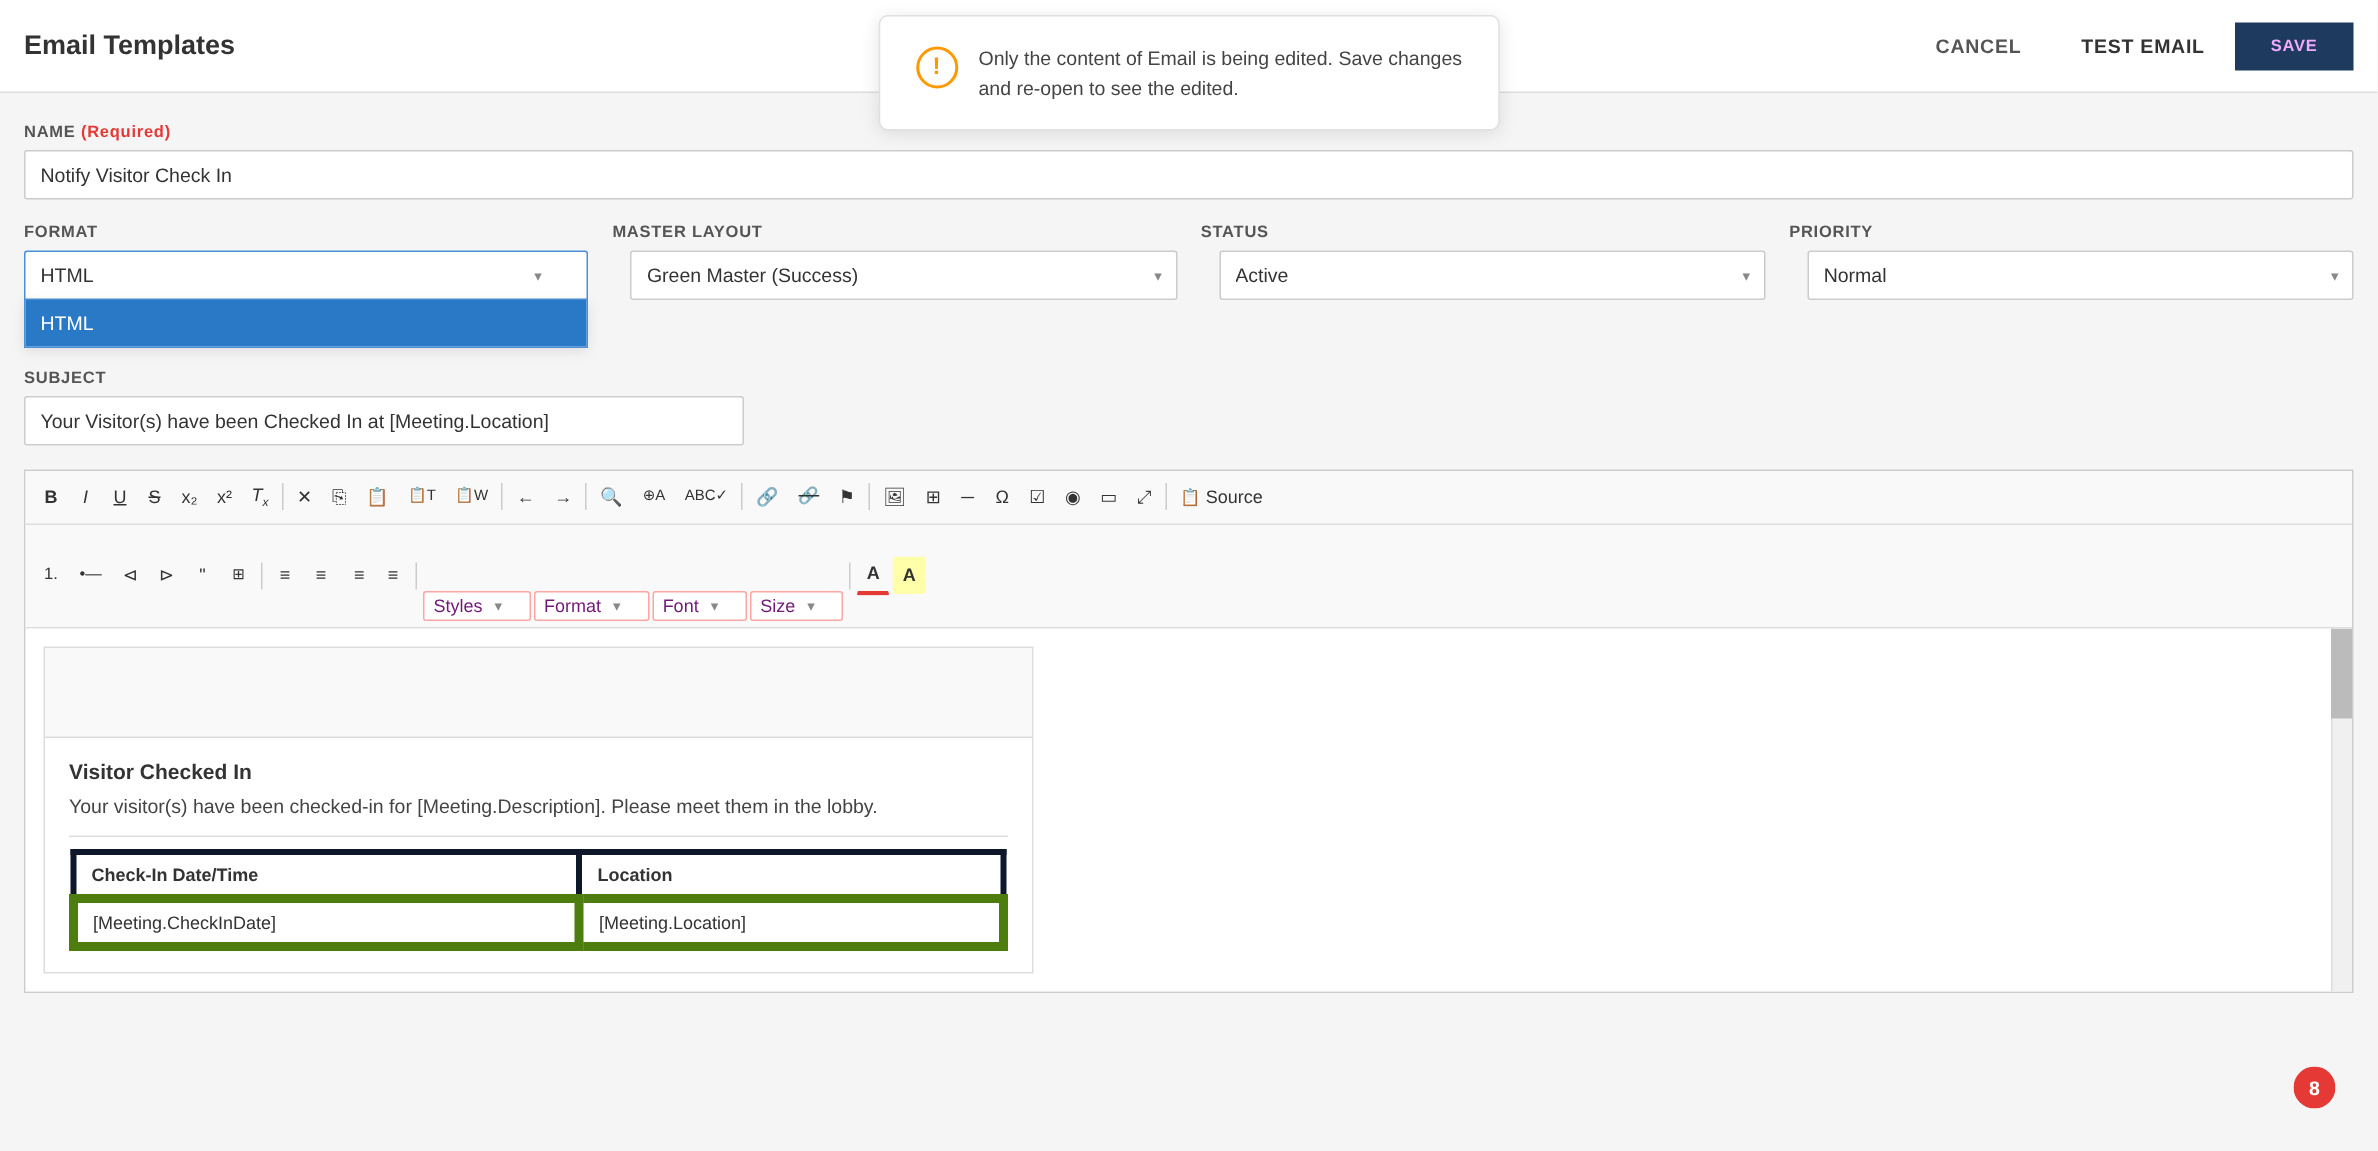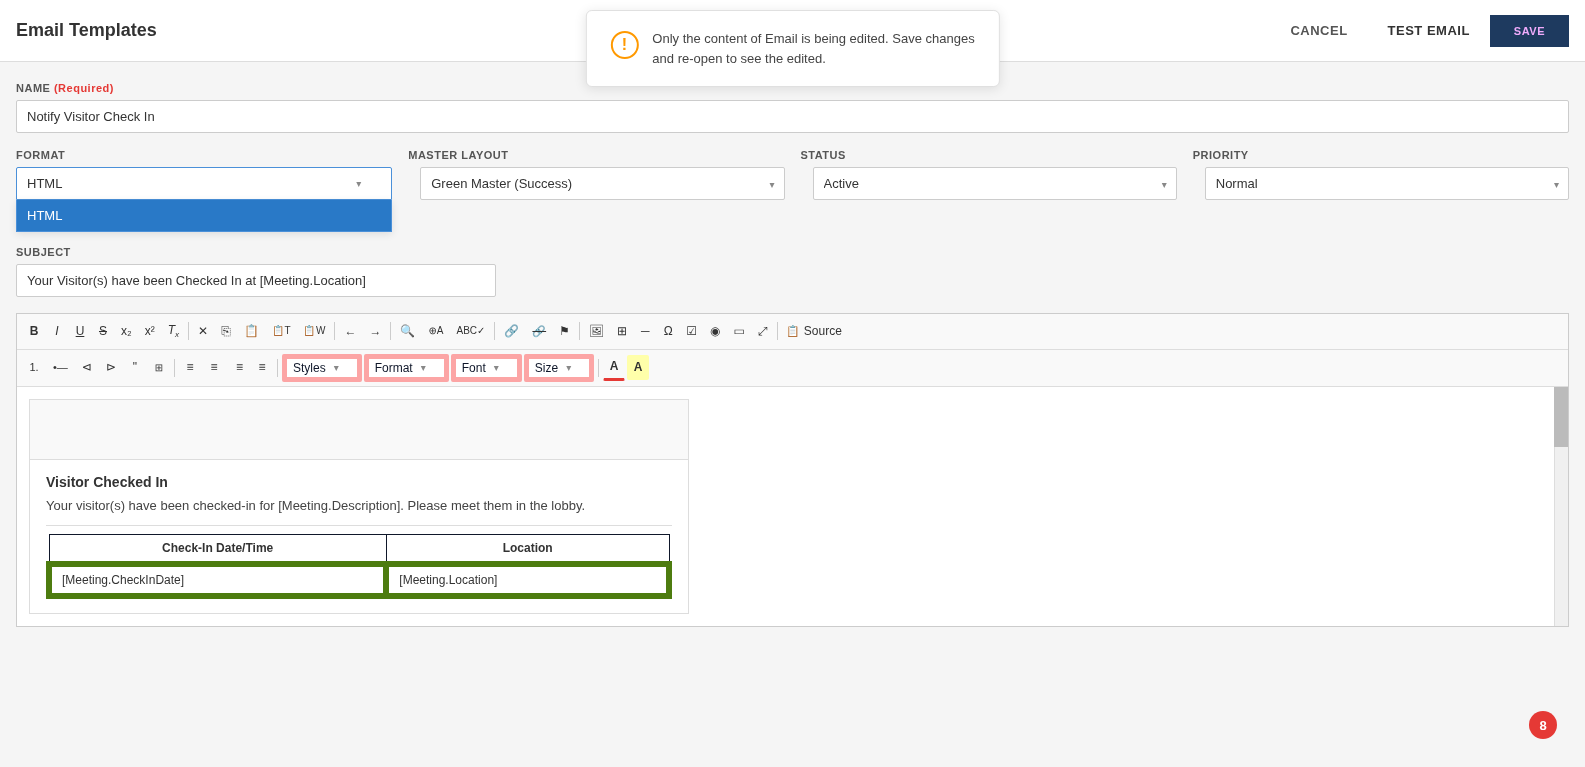--- a/index.html
+++ b/index.html
@@ -265,31 +265,32 @@
     }
     .toolbar-row2 {
       padding: 4px 6px;
       border-bottom: 1px solid #ddd;
       display: flex;
       align-items: center;
       gap: 2px;
       background: #f9f9f9;
     }
     .toolbar-dropdown {
-      border: 5px solid #fca5a5;
+      border: 1px solid #fca5a5;
       background: #fff;
       padding: 2px 18px 2px 6px;
       font-size: 12px;
       cursor: pointer;
       position: relative;
       border-radius: 2px;
       display: flex;
       align-items: center;
       gap: 4px;
-      color: #0f172a;
+      color: #701a75;
+      margin-top: 40px;
     }
     .toolbar-dropdown::after {
       content: '▾';
       font-size: 10px;
       color: #888;
       margin-left: 4px;
     }
 
     
     .editor-content {
@@ -327,25 +328,25 @@
       border-top: 1px solid #ddd;
       margin: 8px 0;
     }
     .editor-table {
       width: 100%;
       border-collapse: collapse;
       border: 1px solid #ccc;
     }
     .editor-table th {
       background: #fff;
-      border: 1px solid #0f172a;
+      border: 4px solid #0f172a;
       padding: 6px 10px;
       font-size: 12px;
       font-weight: bold;
-      text-align: center;
+      text-align: left;
     }
     .editor-table td {
       border: 6px solid #4d7c0f;
       padding: 6px 10px;
       font-size: 12px;
     }
 
     
     .editor-scroll-wrapper {
       position: relative;

